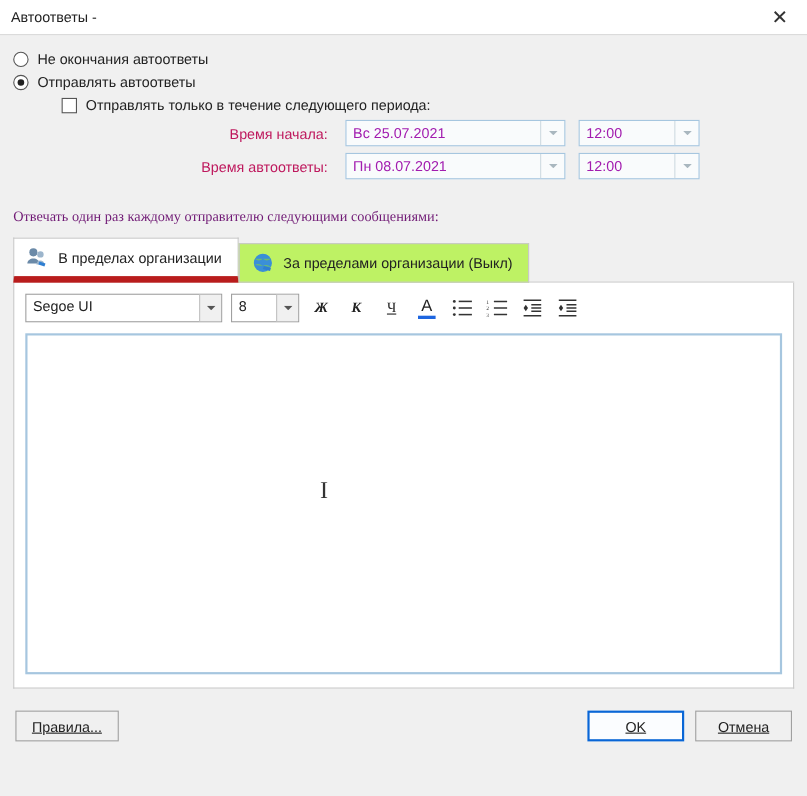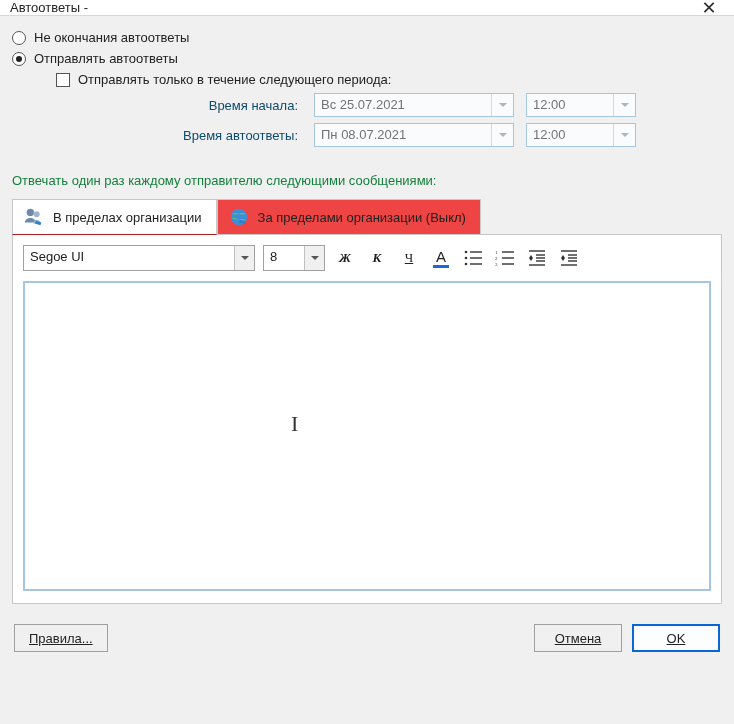--- a/index.html
+++ b/index.html
@@ -7,21 +7,21 @@
     margin: 0;
     font-family: "Segoe UI", Tahoma, sans-serif;
     font-size: 13px;
     color: #222;
     background: #f0f0f0;
     width: 734px;
     height: 724px;
     overflow: hidden;
   }
   .titlebar {
-    height: 16px;
+    height: 32px;
     background: #fff;
     border-bottom: 1px solid #d8d8d8;
     display: flex;
     align-items: center;
     padding: 0 10px;
   }
   .titlebar .title { flex: 1; font-size: 13px; }
   .titlebar .close {
     font-size: 18px;
     font-family: Arial, sans-serif;
@@ -66,92 +66,93 @@
     display: grid;
     grid-template-columns: 200px 200px 110px;
     row-gap: 6px;
     column-gap: 12px;
     margin-left: 90px;
     margin-top: 6px;
     margin-bottom: 14px;
   }
   .period-grid .lbl {
     text-align: right;
-    color: #0c4a6e;
+    color: #be185d;
     font-size: 13px;
     align-self: center;
     padding-right: 4px;
   }
   .combo {
     display: flex;
     height: 24px;
     border: 1px solid #a6c6df;
     background: #f9fbfc;
   }
   .combo .val {
     flex: 1;
     padding: 3px 6px;
-    color: #737373;
+    color: #a21caf;
     font-size: 13px;
     overflow: hidden;
     white-space: nowrap;
   }
   .combo .arrow {
     width: 22px;
     border-left: 1px solid #cfdbe2;
     display: flex;
     align-items: center;
     justify-content: center;
   }
   .combo .arrow svg { fill: #a9b7bf; }
   .section-label {
     margin: 26px 0 10px 0;
-    color: #15803d;
+    color: #701a75;
+    font-family: Liberation Serif, serif;
   }
   .tabs {
     display: flex;
     align-items: flex-end;
     border-bottom: 1px solid #c8c8c8;
   }
   .tab {
     display: flex;
     align-items: center;
     gap: 8px;
     padding: 6px 14px 6px 10px;
     border: 1px solid #c8c8c8;
     border-bottom: 1px solid #c8c8c8;
-    background: #ef4444;
+    background: #bef264;
     position: relative;
     top: 1px;
     font-size: 13px;
   }
   .tab.active {
     background: #fff;
-    border-bottom: 1px solid #b91c1c;
+    border-bottom: 6px solid #b91c1c;
   }
   .tab .tabicon { width: 22px; height: 22px; display: inline-flex; align-items: center; justify-content: center; }
   .editor-panel {
     border: 1px solid #c8c8c8;
     border-top: none;
     background: #fff;
     padding: 10px 10px 12px 10px;
   }
   .toolbar {
     display: flex;
     align-items: center;
     gap: 8px;
     margin-bottom: 10px;
   }
   .font-combo, .size-combo {
     display: flex;
     height: 26px;
     border: 1px solid #a0a0a0;
     background: #fff;
   }
-  .font-combo { width: 232px; }
+  .font-combo { width: 179px; }
   .size-combo { width: 62px; }
   .font-combo .val, .size-combo .val {
     flex: 1;
     padding: 3px 6px;
     font-size: 13px;
     color: #222;
   }
   .font-combo .arrow, .size-combo .arrow {
     width: 20px;
     border-left: 1px solid #c0c0c0;
@@ -373,17 +374,17 @@
     </div>
 
     <div class="editor-area">
       <span class="cursor-caret">I</span>
     </div>
   </div>
 
   <div class="footer">
     <span class="btn">Правила...</span>
     <span class="spacer"></span>
+    <span class="btn default">OK</span>
     <span class="btn">Отмена</span>
-    <span class="btn default">OK</span>
   </div>
 
 </div>
 
 </body></html>

